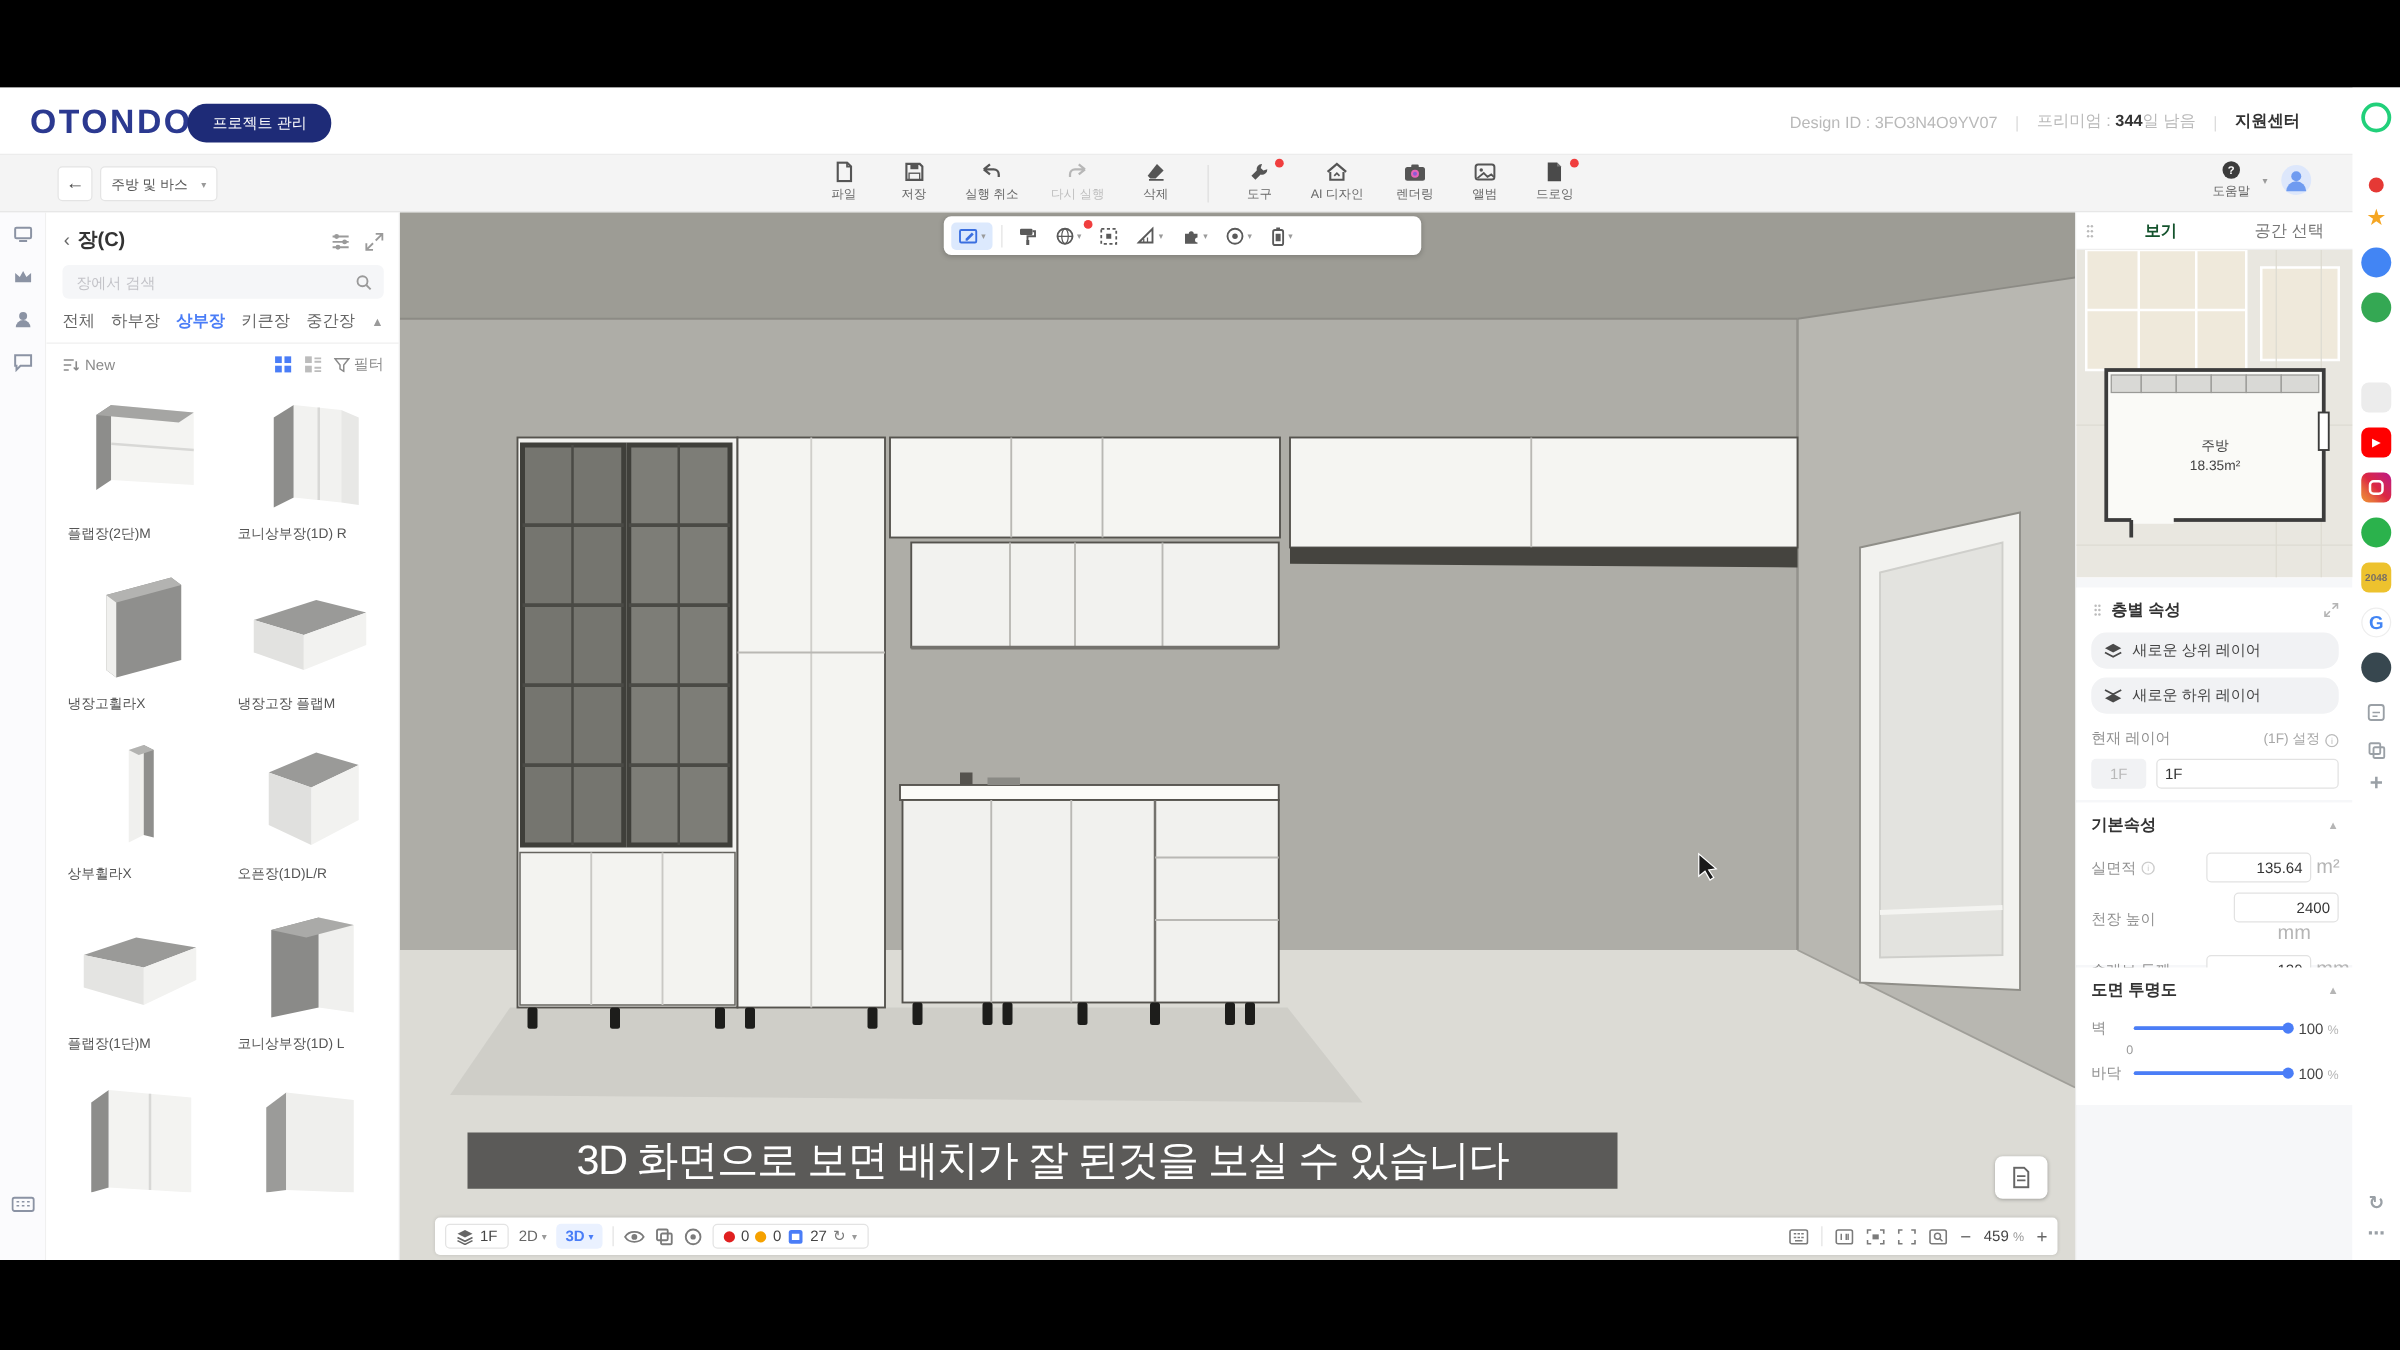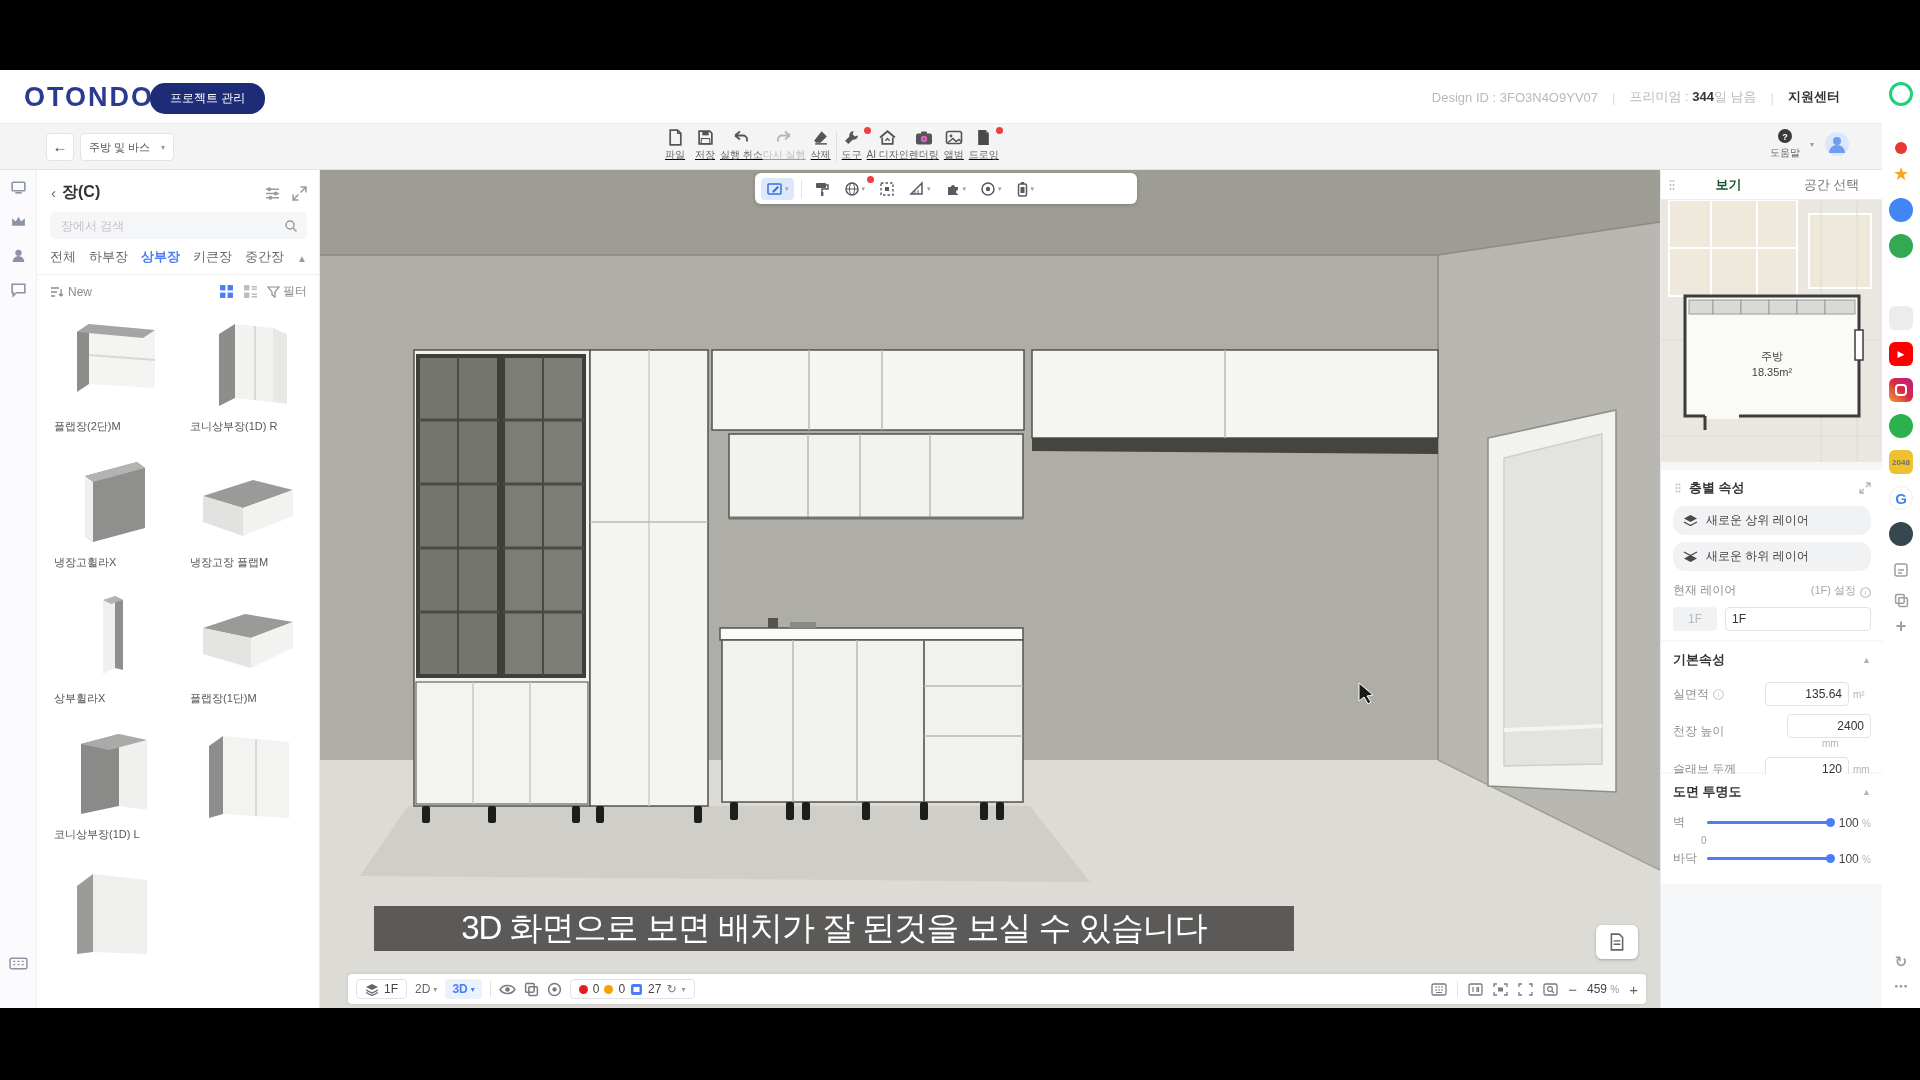--- a/index.html
+++ b/index.html
@@ -12,21 +12,21 @@
   .logo{position:absolute;left:24px;top:12px;font-size:27px;font-weight:bold;color:#2b3990;letter-spacing:2px;}
   .proj-btn{position:absolute;left:150px;top:13px;background:#1e2b77;color:#fff;font-size:12px;padding:7px 20px;border-radius:15px;border:none;cursor:pointer;}
   .hdr-right{position:absolute;right:80px;top:0;height:54px;display:flex;align-items:center;gap:14px;font-size:13px;color:#b9b9b9;}
   .hdr-right .sep{color:#dcdcdc;}
   .support{color:#333;font-weight:bold;}
 
   
   .tbar{position:absolute;left:0;top:54px;width:1920px;height:46px;background:#f4f4f4;border-bottom:1px solid #e2e2e2;}
   .back-btn{position:absolute;left:46px;top:9px;width:28px;height:28px;background:#fff;border:1px solid #e4e4e4;border-radius:4px;color:#444;font-size:15px;line-height:26px;text-align:center;cursor:pointer;}
   .scene-dd{position:absolute;left:80px;top:9px;width:94px;height:28px;background:#fff;border:1px solid #e4e4e4;border-radius:4px;font-size:11px;color:#555;display:flex;align-items:center;justify-content:space-between;padding:0 8px;cursor:pointer;}
-  .tools-center{position:absolute;left:660px;top:4px;display:flex;align-items:center;text-decoration:underline;}
+  .tools-center{position:absolute;left:660px;top:4px;display:flex;align-items:center;gap:26px;}
   .tbtn{position:relative;display:flex;flex-direction:column;align-items:center;gap:2px;cursor:pointer;min-width:30px;}
   .tbtn svg{display:block;}
   .tbtn .lbl{font-size:10px;color:#666;white-space:nowrap;}
   .tbtn.dis{opacity:.38;}
   .vdiv{width:1px;height:30px;background:#ddd;margin-top:4px;}
   .reddot{position:absolute;top:-2px;right:-4px;width:7px;height:7px;border-radius:50%;background:#f03e3e;}
   .caret{font-size:8px;color:#9a9a9a;}
   .help-area{position:absolute;right:70px;top:4px;display:flex;align-items:center;gap:10px;}
 
   
@@ -76,21 +76,21 @@
   
   .rpanel{position:absolute;left:1660px;top:100px;width:222px;height:838px;background:#f6f7f9;border-left:1px solid #ececec;font-size:12px;}
   .rp-tabs{position:absolute;left:0;top:0;width:222px;height:30px;background:#fff;display:flex;align-items:center;border-bottom:1px solid #eee;}
   .rp-tab{flex:1;text-align:center;font-size:13px;color:#777;cursor:pointer;}
   .rp-tab.on{color:#14532d;font-weight:bold;}
   .rp-card{position:absolute;left:0;width:222px;background:#fff;}
   .rp-sec{display:flex;align-items:center;gap:6px;padding:9px 12px;font-size:13px;font-weight:bold;color:#333;}
   .rp-btn{margin:0 12px 7px;height:29px;background:#f1f2f4;border-radius:12px;display:flex;align-items:center;gap:8px;padding:0 10px;font-size:12px;color:#444;cursor:pointer;}
   .rp-row{display:flex;align-items:center;padding:4px 12px;color:#909090;}
   .rp-input{width:84px;height:24px;border:1px solid #e2e2e2;border-radius:4px;background:#fff;font-size:12px;color:#333;text-align:right;padding:0 6px;outline:none;}
-  .unit{font-size:10px;color:#b5b5b5;margin-left:4px;width:18px;}
+  .unit{font-size:16px;color:#b5b5b5;margin-left:4px;width:18px;}
   .slider{flex:1;height:3px;background:#dfe3ea;border-radius:2px;position:relative;margin:0 8px;cursor:pointer;}
   .slider .fill{position:absolute;left:0;top:0;height:3px;background:#4a7df7;border-radius:2px;width:100%;}
   .slider .knob{position:absolute;right:-4px;top:-3px;width:9px;height:9px;background:#4a7df7;border-radius:50%;}
 
   
   .strip{position:absolute;right:0;top:0;width:38px;height:938px;background:#fff;display:flex;flex-direction:column;align-items:center;}
   .sic{width:24px;height:24px;border-radius:50%;margin-top:12px;display:flex;align-items:center;justify-content:center;font-size:10px;font-weight:bold;color:#fff;cursor:pointer;flex:0 0 auto;}
   .sq{border-radius:6px;}
 </style>
 </head>
@@ -355,20 +355,30 @@
           <div class="img">
               <svg width="104" height="92" viewBox="0 0 104 92">
                 <polygon points="44,10 56,6 56,78 44,84" fill="#f0f0ee"></polygon>
                 <polygon points="56,6 64,10 64,80 56,78" fill="#8f8f8d"></polygon>
                 <polygon points="44,10 56,6 64,10 52,14" fill="#b3b3b1"></polygon>
               </svg>
             </div>
           <div class="tl">상부휠라X</div>
         </div>
 
+        <div class="tile">
+          <div class="img">
+              <svg width="104" height="92" viewBox="0 0 104 92">
+                <polygon points="20,28 58,12 92,22 54,40" fill="#9a9a98"></polygon>
+                <polygon points="54,40 92,22 92,66 54,86" fill="#f2f2f0"></polygon>
+                <polygon points="20,28 54,40 54,86 20,70" fill="#e0e0de"></polygon>
+              </svg>
+            </div>
+          <div class="tl">오픈장(1D)L/R</div>
+        </div>
 
         <div class="tile">
           <div class="img">
               <svg width="104" height="92" viewBox="0 0 104 92">
                 <polygon points="8,38 50,24 98,32 56,48" fill="#9a9a98"></polygon>
                 <polygon points="56,48 98,32 98,58 56,78" fill="#f2f2f0"></polygon>
                 <polygon points="8,38 56,48 56,78 8,64" fill="#e4e4e2"></polygon>
               </svg>
             </div>
           <div class="tl">플랩장(1단)M</div>

